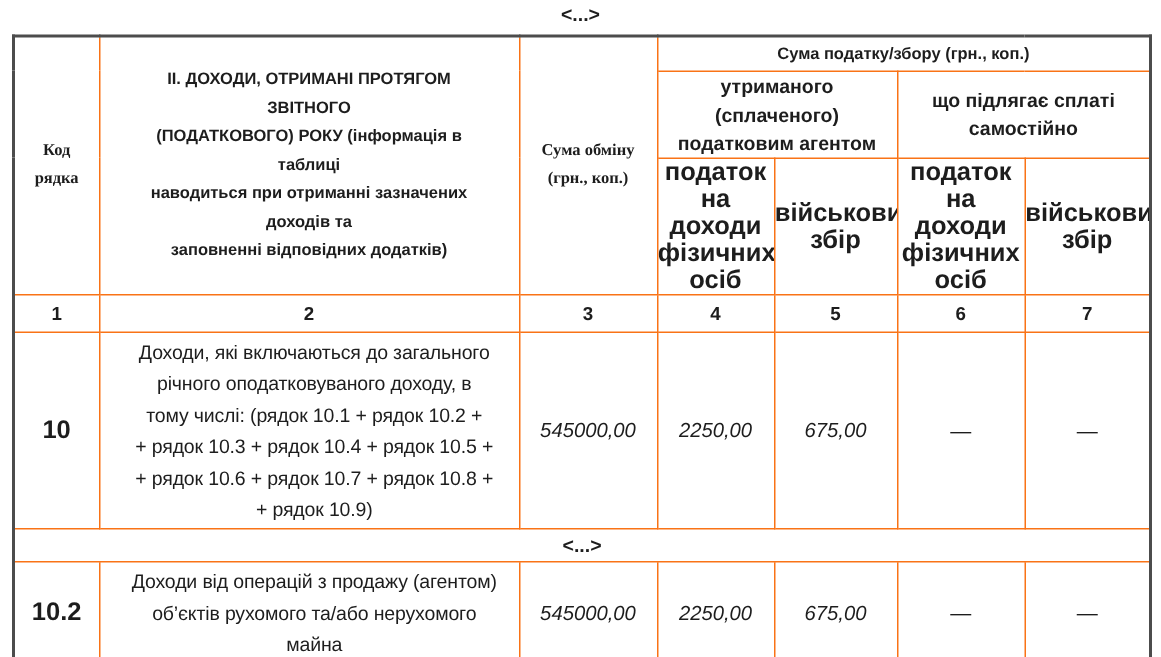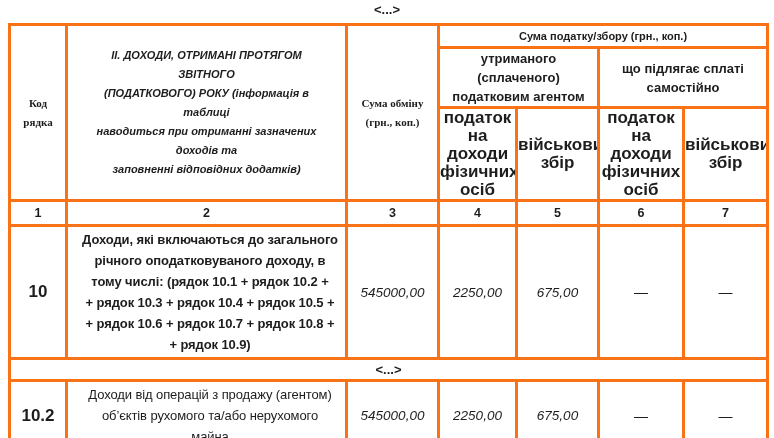--- a/index.html
+++ b/index.html
@@ -22,32 +22,32 @@
   }
 
   table.tax {
     margin-left: 8px;
     width: 758px;
     border-collapse: collapse;
     table-layout: fixed;
     border: 2px solid #4c4c4c;
   }
   table.tax td {
-    border: 3px solid #f97316;
+    border: 1px solid #f97316;
     vertical-align: middle;
     text-align: center;
     white-space: pre-line;
     overflow: hidden;
     margin-left: 27px;
   }
 
   
   .hdr { font-weight: bold; font-size: 11px; line-height: 18px; }
   td.hdr-big { font-size: 11px; line-height: 19px; padding: 2px 4px; font-family: Liberation Serif, serif; }
-  td.hdr-sec { font-size: 11px; line-height: 19px; padding: 2px 21px; font-style: italic; }
+  td.hdr-sec { font-size: 11px; line-height: 19px; padding: 2px 21px; }
   .h-band1 { height: 23px; }
   .h-band2 { height: 40px; }
   .h-band2 td { font-size: 13px; line-height: 19px; }
   .h-band3 { height: 77px; }
   .h-band3 td { font-size: 17px; line-height: 18px; }
 
   
   .row-nums { height: 25px; }
   .row-nums td {
     font-weight: bold; font-size: 12.5px;
@@ -59,21 +59,21 @@
   .row-10 { height: 128px; }
   .row-102 { height: 68px; }
   td.code { font-weight: bold; font-size: 17px; }
   td.desc {
     text-align: left;
     padding: 2px 2px 2px 9px;
     font-size: 13px;
     line-height: 21px;
     letter-spacing: -0.1px;
   }
-  td.desc.bold { font-weight: bold; }
+  td.desc.bold { font-weight: normal; }
   td.val { font-style: italic; font-size: 13.5px; }
   td.dash { font-size: 14px; }
 
   
   .row-cont td {
     font-weight: bold; font-size: 13px;
     border-bottom-width: 2px;
   }
   .row-cont-mid { height: 22px; }
   .row-cont-bot { height: 27px; }

